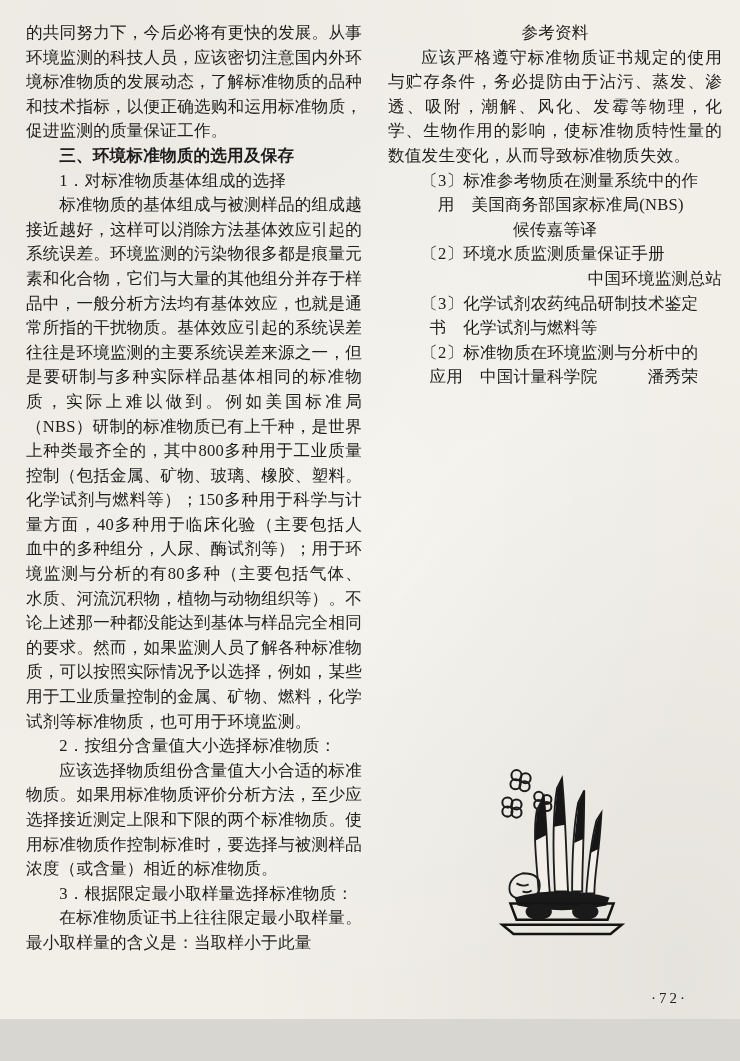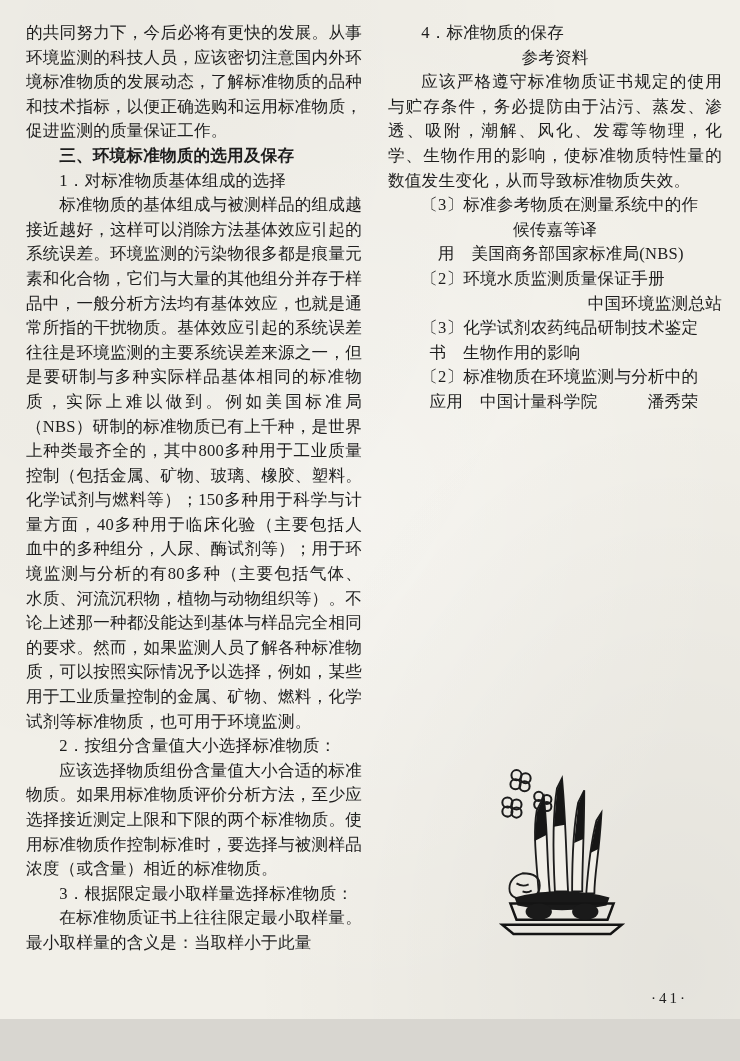--- a/index.html
+++ b/index.html
@@ -68,30 +68,29 @@
     <p class="para heading">三、环境标准物质的选用及保存</p>
     <p class="para">1．对标准物质基体组成的选择</p>
     <p class="para">标准物质的基体组成与被测样品的组成越接近越好，这样可以消除方法基体效应引起的系统误差。环境监测的污染物很多都是痕量元素和化合物，它们与大量的其他组分并存于样品中，一般分析方法均有基体效应，也就是通常所指的干扰物质。基体效应引起的系统误差往往是环境监测的主要系统误差来源之一，但是要研制与多种实际样品基体相同的标准物质，实际上难以做到。例如美国标准局（NBS）研制的标准物质已有上千种，是世界上种类最齐全的，其中800多种用于工业质量控制（包括金属、矿物、玻璃、橡胶、塑料。化学试剂与燃料等）；150多种用于科学与计量方面，40多种用于临床化验（主要包括人血中的多种组分，人尿、酶试剂等）；用于环境监测与分析的有80多种（主要包括气体、水质、河流沉积物，植物与动物组织等）。不论上述那一种都没能达到基体与样品完全相同的要求。然而，如果监测人员了解各种标准物质，可以按照实际情况予以选择，例如，某些用于工业质量控制的金属、矿物、燃料，化学试剂等标准物质，也可用于环境监测。</p>
     <p class="para">2．按组分含量值大小选择标准物质：</p>
     <p class="para">应该选择物质组份含量值大小合适的标准物质。如果用标准物质评价分析方法，至少应选择接近测定上限和下限的两个标准物质。使用标准物质作控制标准时，要选择与被测样品浓度（或含量）相近的标准物质。</p>
     <p class="para">3．根据限定最小取样量选择标准物质：</p>
     <p class="para">在标准物质证书上往往限定最小取样量。最小取样量的含义是：当取样小于此量</p>
   </div>
 
   <div class="col col-right">
-    <p class="para">4．标准物质的保存</p>
     <p class="para refs-heading">参考资料</p>
     <p class="para">应该严格遵守标准物质证书规定的使用与贮存条件，务必提防由于沾污、蒸发、渗透、吸附，潮解、风化、发霉等物理，化学、生物作用的影响，使标准物质特性量的数值发生变化，从而导致标准物质失效。</p>
     <p class="para ref-first">〔3〕标准参考物质在测量系统中的作</p>
+    <p class="para ref-wrap">用　美国商务部国家标准局(NBS)</p>
     <p class="para ref-trans">候传嘉等译</p>
-    <p class="para ref-wrap">用　美国商务部国家标准局(NBS)</p>
     <p class="para ref-first">〔2〕环境水质监测质量保证手册</p>
     <p class="para ref-right">中国环境监测总站</p>
     <p class="para ref-first">〔3〕化学试剂农药纯品研制技术鉴定</p>
-    <p class="para ref-wrap2">书　生物作用的影响</p>
+    <p class="para ref-wrap2">书　化学试剂与燃料等</p>
     <p class="para ref-first">〔2〕标准物质在环境监测与分析中的</p>
     <p class="para ref-wrap2">应用　中国计量科学院　　　潘秀荣</p>
   </div>
 
   <svg class="illustration" viewBox="0 0 150 178" aria-hidden="true">
 
     <g stroke="#1c1c1c" stroke-width="2" fill="none">
       <circle cx="30" cy="15" r="5"></circle>
         <circle cx="39" cy="18" r="5"></circle>
         <circle cx="29" cy="24" r="5"></circle>
@@ -127,15 +126,15 @@
     <path d="M28,136 q47,-13 94,0 l-3,8 q-44,9 -88,0 z" fill="#191919"></path>
 
     <g stroke="#141414" stroke-width="2.5" fill="none">
       <path d="M24,142 L126,142 L120,158 L30,158 Z"></path>
       <path d="M16,163 L134,163 L123,172 L27,172 Z"></path>
     </g>
     <ellipse cx="52" cy="150" rx="13" ry="8" fill="#1a1a1a"></ellipse>
     <ellipse cx="98" cy="150" rx="13" ry="8" fill="#1a1a1a"></ellipse>
   </svg>
 
-  <div class="page-number">·41·</div>
+  <div class="page-number">·72·</div>
 
 </div>
 
 </body></html>

